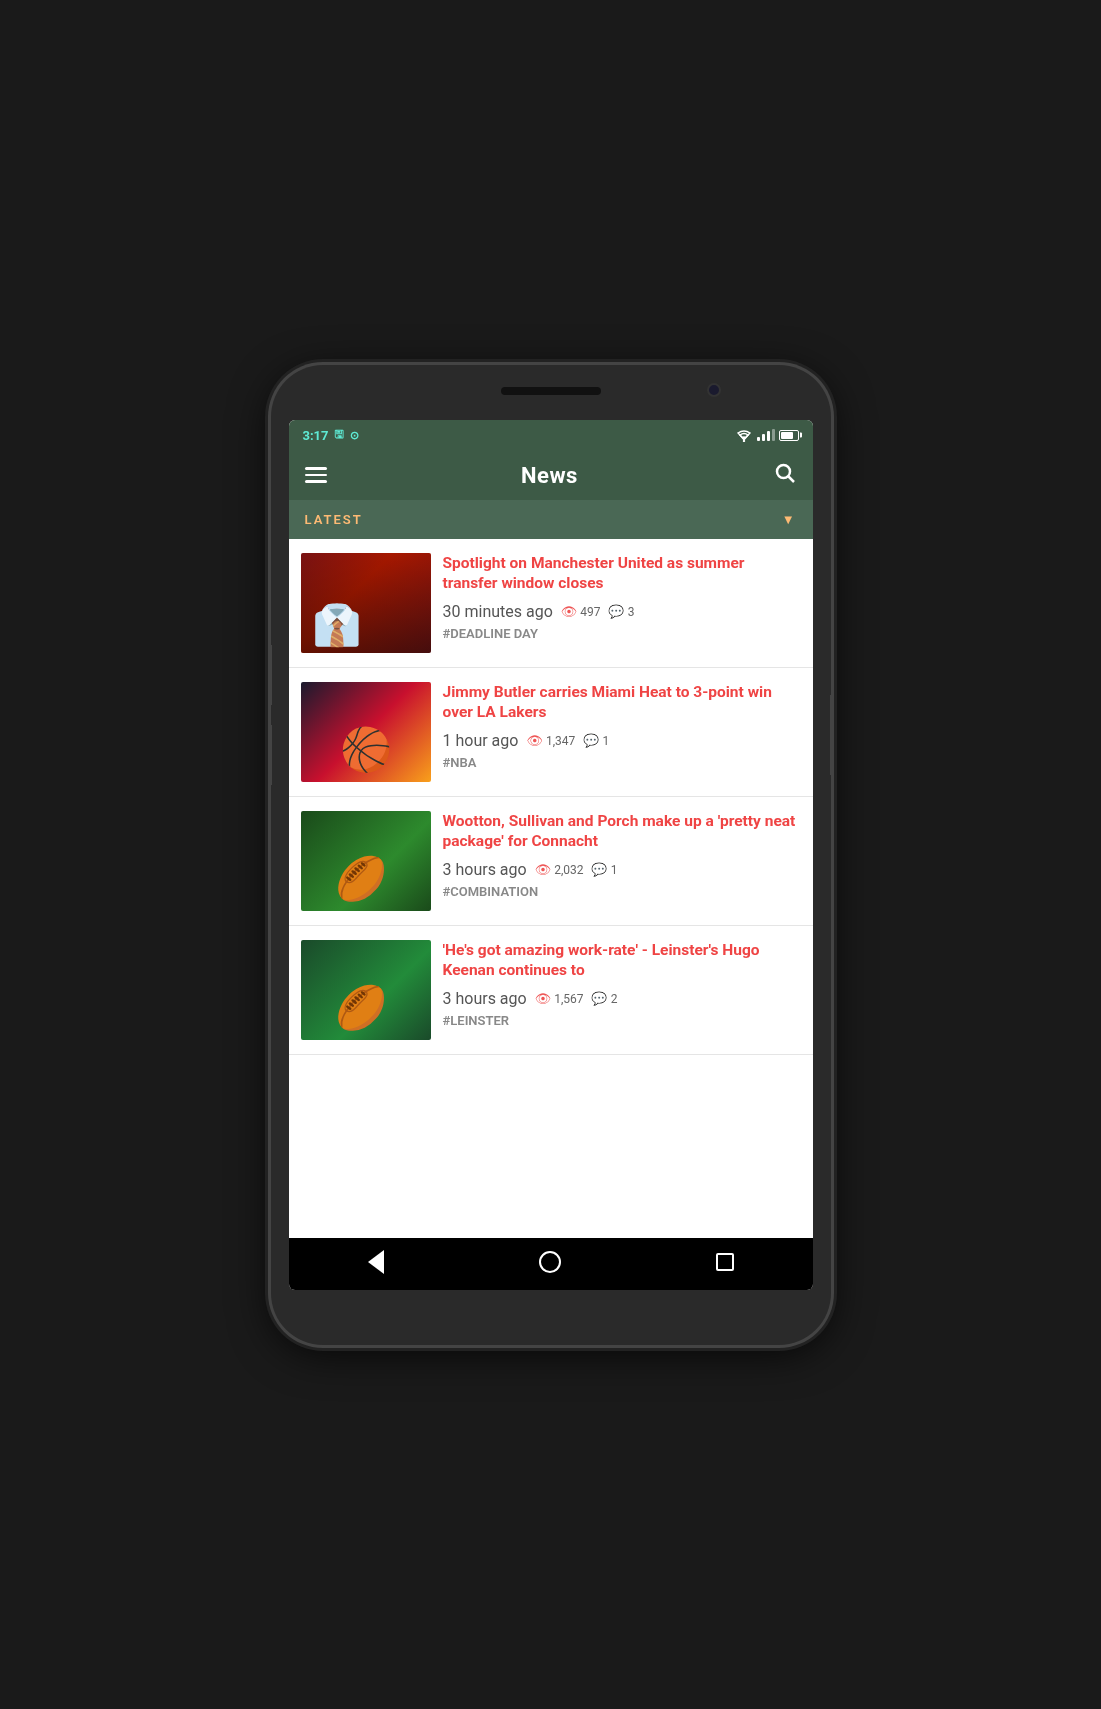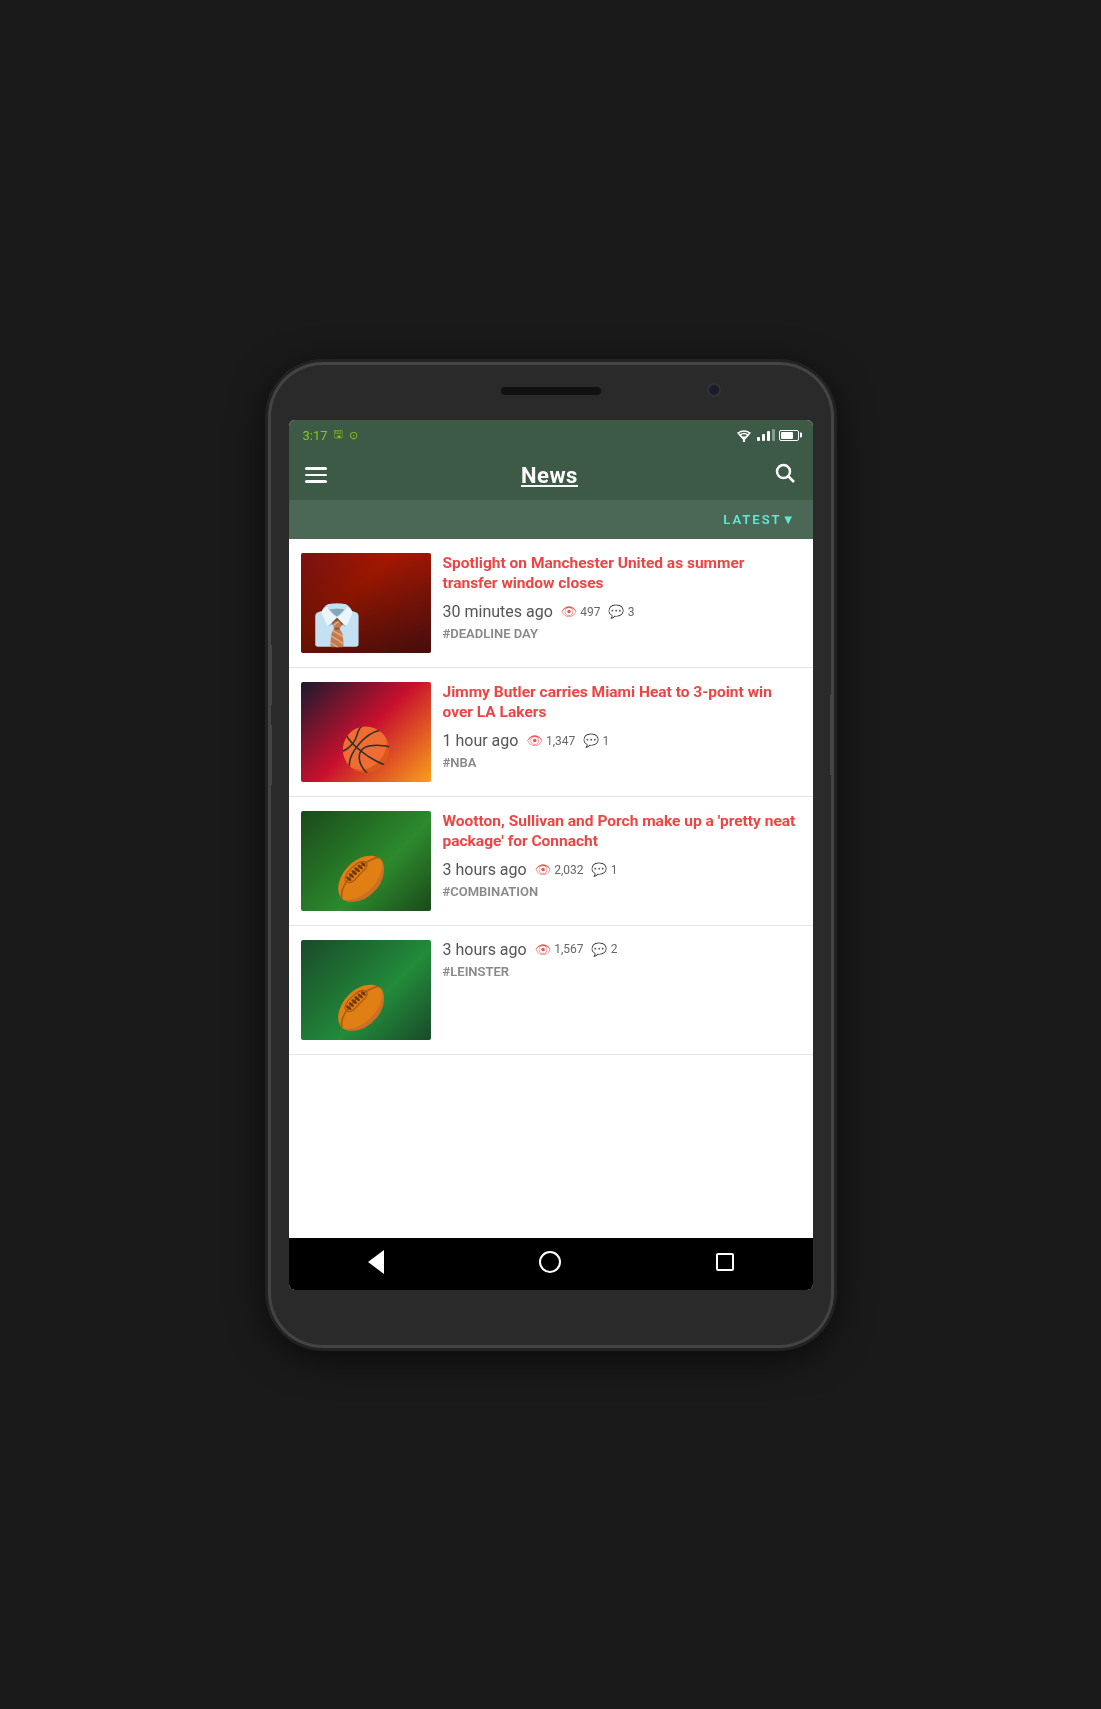--- a/index.html
+++ b/index.html
@@ -91,27 +91,27 @@
       background: #fff;
       border-radius: 6px;
       overflow: hidden;
       display: flex;
       flex-direction: column;
     }
 
     
     .status-bar {
       background: #3d5a46;
-      color: #84cc16;
+      color: #5eead4;
       display: flex;
       align-items: center;
       justify-content: space-between;
       padding: 6px 14px;
       font-size: 13px;
-      font-weight: 400;
+      font-weight: 700;
       flex-shrink: 0;
     }
 
     .status-left {
       display: flex;
       align-items: center;
       gap: 6px;
     }
 
     .status-right {
@@ -186,35 +186,34 @@
       width: 22px;
       height: 2.5px;
       background: white;
       border-radius: 2px;
     }
 
     .header-title {
       font-size: 22px;
       font-weight: 700;
       letter-spacing: 0.5px;
-      text-decoration: underline;
     }
 
     .header-search {
       font-size: 22px;
       cursor: pointer;
     }
 
     
     .latest-bar {
       background: #4a6855;
-      color: #5eead4;
-      display: flex;
-      align-items: center;
-      justify-content: flex-end;
+      color: #fdba74;
+      display: flex;
+      align-items: center;
+      justify-content: space-between;
       padding: 12px 16px;
       font-size: 13px;
       font-weight: 600;
       letter-spacing: 2px;
       flex-shrink: 0;
     }
 
     
     .news-list {
       flex: 1;
@@ -517,20 +516,21 @@
               <span>1</span>
             </span>
           </div>
           <div class="news-tag">#COMBINATION</div>
         </div>
       </div>
 
       <div class="news-item">
         <div class="news-thumb thumb-rugby2"></div>
         <div class="news-content">
+          <div class="news-title">'He's got amazing work-rate' - Leinster's Hugo Keenan continues to</div>
           <div class="news-meta">
             <span class="meta-time">3 hours ago</span>
             <span class="meta-views">
               <span class="eye-icon">👁</span>
               <span>1,567</span>
             </span>
             <span class="meta-comments">
               <span class="comment-icon">💬</span>
               <span>2</span>
             </span>

